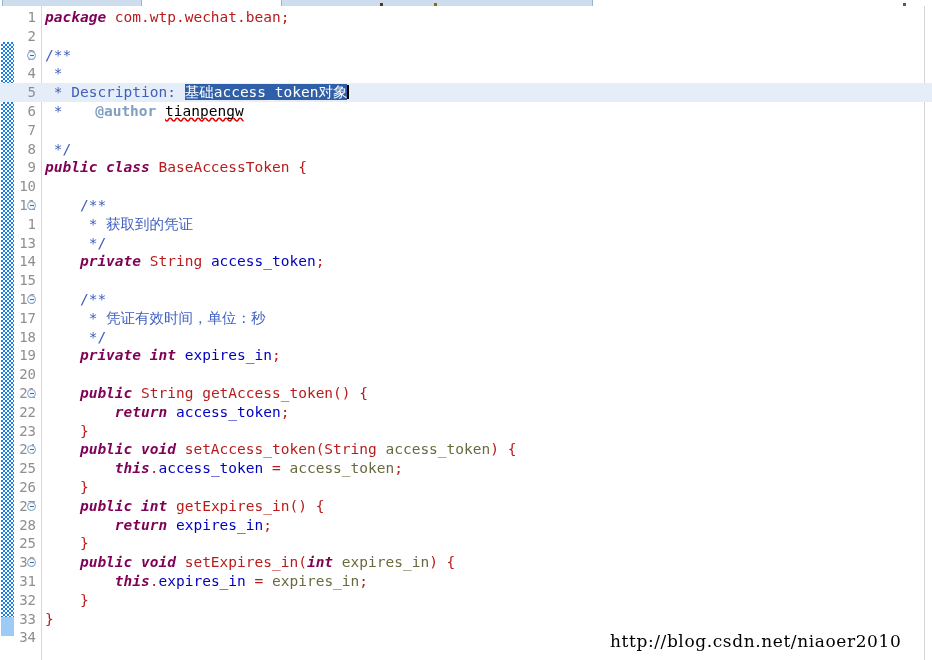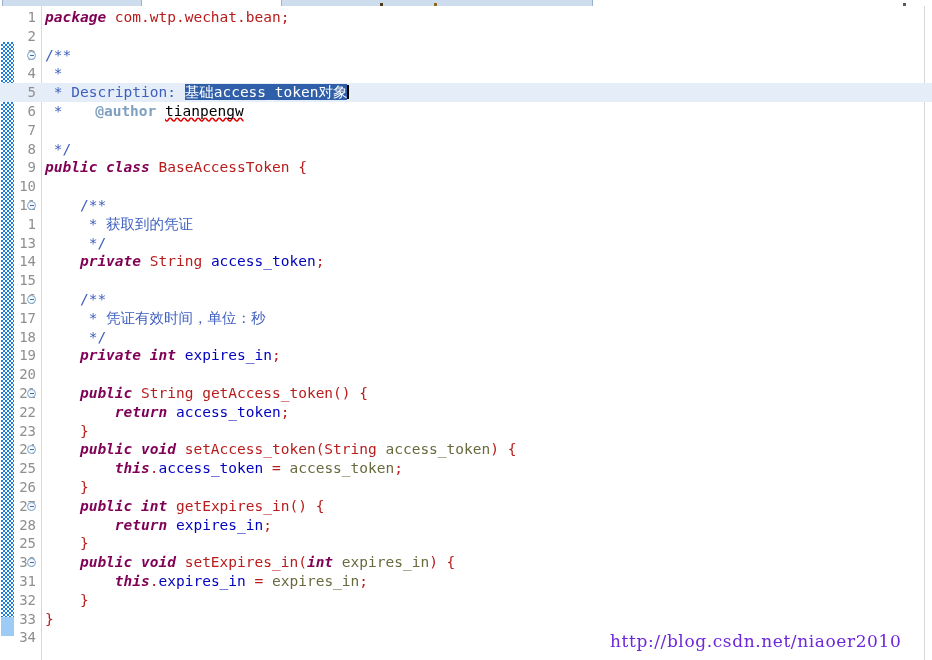--- a/index.html
+++ b/index.html
@@ -181,21 +181,21 @@
     text-decoration-skip-ink: none;
   }
 
   
   .watermark {
     position: absolute;
     left: 610px;
     top: 625px;
     font-family: "DejaVu Serif", "Liberation Serif", serif;
     font-size: 17px;
-    color: #6d28d9;
+    color: #000000;
     letter-spacing: .6px;
     white-space: pre;
     user-select: none;
   }
 </style>
 </head>
 <body>
 
 <div id="app">
 

